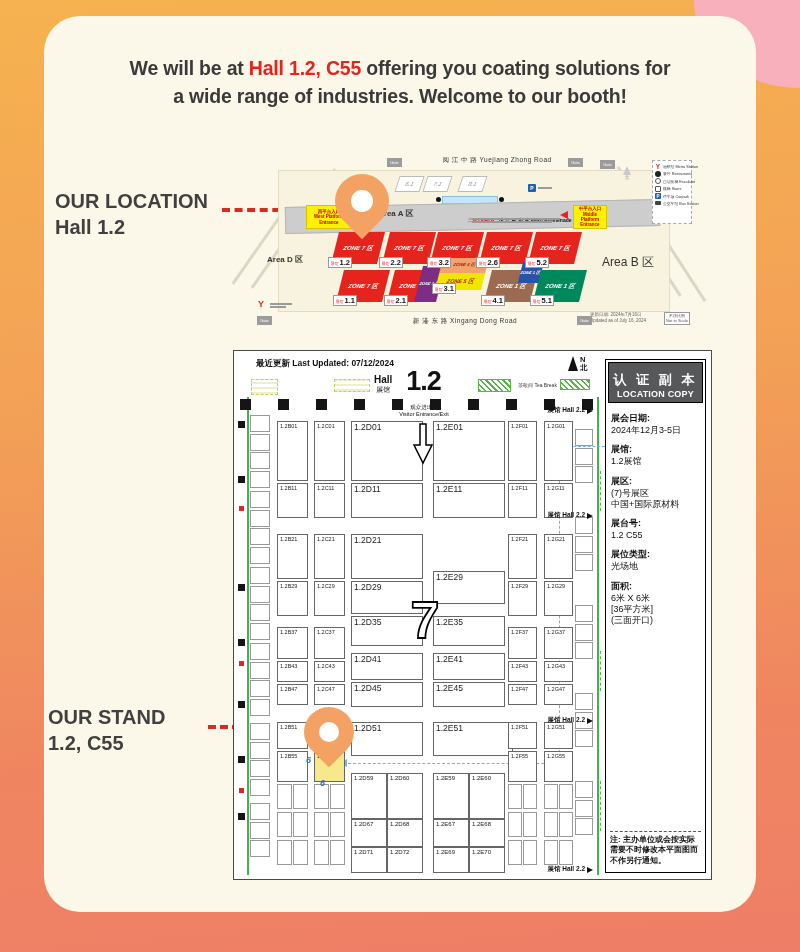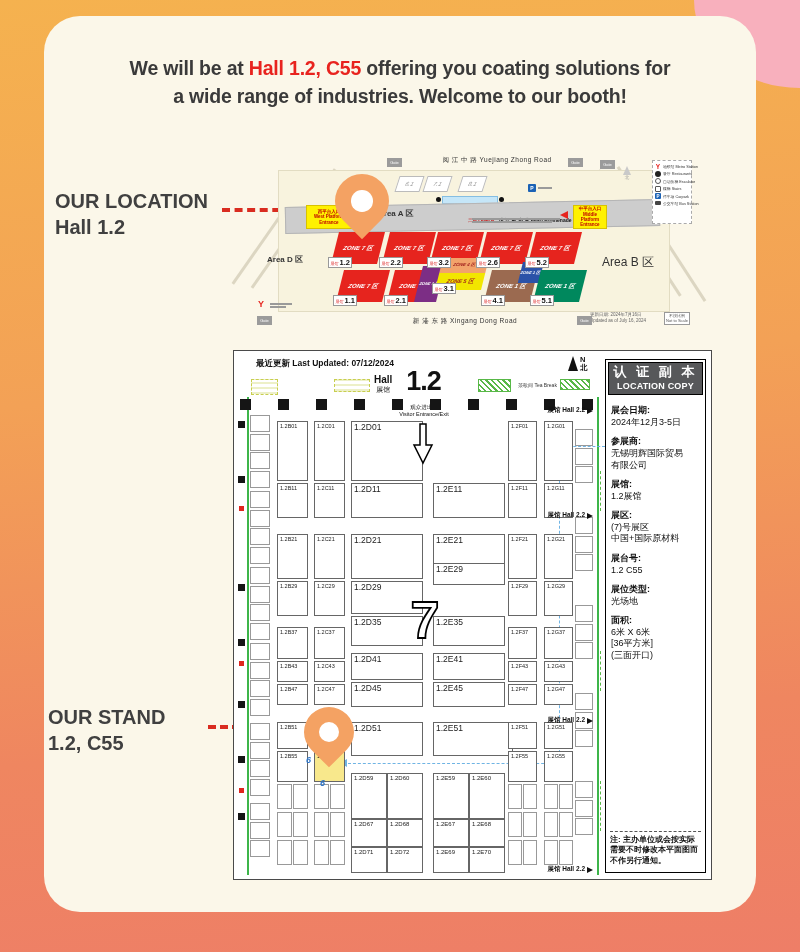--- a/index.html
+++ b/index.html
@@ -70,21 +70,21 @@
 .ydeco{position:absolute;border:1px dashed #C8CE4F;background:repeating-linear-gradient(0deg,#EDF0C8 0 2px,transparent 2px 5px)}
 .h22{position:absolute;right:118px;display:flex;align-items:center;gap:2px;z-index:8}
 .h22t{font-size:6.5px;font-weight:bold;color:#111}
 .tri-r{width:0;height:0;border-left:6px solid #111;border-top:3.5px solid transparent;border-bottom:3.5px solid transparent}
 .brt-h{position:absolute;border-top:1.5px dashed #6FB4E4}
 .brt-v{position:absolute;border-left:1.5px dashed #6FB4E4}
 #brt-arrow{position:absolute;width:0;height:0;border-right:7px solid #6FB4E4;border-top:4px solid transparent;border-bottom:4px solid transparent}
 .six{position:absolute;color:#2E75C8;font-weight:bold;font-style:italic;font-size:9px;z-index:31}
 
 #sidebar{position:absolute;left:371px;top:8px;width:101px;height:514px;border:1.5px solid #000;background:#fff;display:flex;flex-direction:column}
-#sb-head{margin:2px;background:#57585A;color:#fff;text-align:center;padding:0 0 3px;border:1px solid #000}
+#sb-head{margin:2px;background:#57585A;color:#fff;text-align:center;padding:8px 0 3px;border:1px solid #000}
 .sb-cn{font-size:13px;font-weight:bold;letter-spacing:3px}
 .sb-en{font-size:9px;font-weight:bold;letter-spacing:0.2px}
 #sb-fields{padding:7px 5px 0;display:flex;flex-direction:column;gap:7px;flex:1}
 .f-label{font-size:9px;font-weight:bold;color:#111}
 .f-value{font-size:9px;color:#111;white-space:pre-line;line-height:1.25}
 #sb-note{margin:0 4px 5px;border-top:1.5px dashed #555;padding-top:3px;font-size:8px;font-weight:bold;white-space:pre-line;line-height:1.35;color:#111}
 
 #fp-updated{position:absolute;left:22px;top:7px;font-size:8.5px;font-weight:bold;color:#111}
 #fp-title{position:absolute;left:140px;top:18px;display:flex;align-items:flex-end;gap:14px;color:#111}
 #fp-title .t-en{font-size:10px;font-weight:bold}
@@ -371,25 +371,20 @@
 
   <div id="sidebar">
     <div id="sb-head">
       <div class="sb-cn">认 证 副 本</div>
       <div class="sb-en">LOCATION COPY</div>
     </div>
     <div id="sb-fields">
         <div>
           <div class="f-label">展会日期:</div>
           <div class="f-value">2024年12月3-5日</div>
-        </div>
-        <div>
-          <div class="f-label">参展商:</div>
-          <div class="f-value">无锡明辉国际贸易
-有限公司</div>
         </div>
         <div>
           <div class="f-label">展馆:</div>
           <div class="f-value">1.2展馆</div>
         </div>
         <div>
           <div class="f-label">展区:</div>
           <div class="f-value">(7)号展区
 中国+国际原材料</div>
         </div>
@@ -437,23 +432,23 @@
     <div class="booth" style="left: 117px; top: 265px; width: 72px; height: 30px; font-size: 8.5px;">1.2D35</div>
     <div class="booth" style="left: 117px; top: 302px; width: 72px; height: 27px; font-size: 8.5px;">1.2D41</div>
     <div class="booth" style="left: 117px; top: 331px; width: 72px; height: 25px; font-size: 8.5px;">1.2D45</div>
     <div class="booth" style="left: 117px; top: 371px; width: 72px; height: 34px; font-size: 8.5px;">1.2D51</div>
     <div class="booth" style="left: 117px; top: 422px; width: 36px; height: 46px; font-size: 6px;">1.2D59</div>
     <div class="booth" style="left: 153px; top: 422px; width: 36px; height: 46px; font-size: 6px;">1.2D60</div>
     <div class="booth" style="left: 117px; top: 468px; width: 36px; height: 28px; font-size: 6px;">1.2D67</div>
     <div class="booth" style="left: 153px; top: 468px; width: 36px; height: 28px; font-size: 6px;">1.2D68</div>
     <div class="booth" style="left: 117px; top: 496px; width: 36px; height: 26px; font-size: 6px;">1.2D71</div>
     <div class="booth" style="left: 153px; top: 496px; width: 36px; height: 26px; font-size: 6px;">1.2D72</div>
+    <div class="booth" style="left: 199px; top: 70px; width: 72px; height: 60px; font-size: 8.5px;">1.2E01</div>
     <div class="booth" style="left: 199px; top: 132px; width: 72px; height: 35px; font-size: 8.5px;">1.2E11</div>
-    <div class="booth" style="left: 199px; top: 183px; width: 72px; height: 45px; font-size: 8.5px;">1.2E21</div>
-    <div class="booth" style="left: 199px; top: 212px; width: 72px; height: 22px; font-size: 8.5px;">1.2E29</div>
+    <div class="booth" style="left: 199px; top: 220px; width: 72px; height: 33px; font-size: 8.5px;">1.2E29</div>
     <div class="booth" style="left: 199px; top: 265px; width: 72px; height: 30px; font-size: 8.5px;">1.2E35</div>
     <div class="booth" style="left: 199px; top: 302px; width: 72px; height: 27px; font-size: 8.5px;">1.2E41</div>
     <div class="booth" style="left: 199px; top: 331px; width: 72px; height: 25px; font-size: 8.5px;">1.2E45</div>
     <div class="booth" style="left: 199px; top: 371px; width: 80px; height: 34px; font-size: 8.5px;">1.2E51</div>
     <div class="booth" style="left: 199px; top: 422px; width: 36px; height: 46px; font-size: 6px;">1.2E59</div>
     <div class="booth" style="left: 235px; top: 422px; width: 36px; height: 46px; font-size: 6px;">1.2E60</div>
     <div class="booth" style="left: 199px; top: 468px; width: 36px; height: 28px; font-size: 6px;">1.2E67</div>
     <div class="booth" style="left: 235px; top: 468px; width: 36px; height: 28px; font-size: 6px;">1.2E68</div>
     <div class="booth" style="left: 199px; top: 496px; width: 36px; height: 26px; font-size: 6px;">1.2E69</div>
     <div class="booth" style="left: 235px; top: 496px; width: 36px; height: 26px; font-size: 6px;">1.2E70</div>

